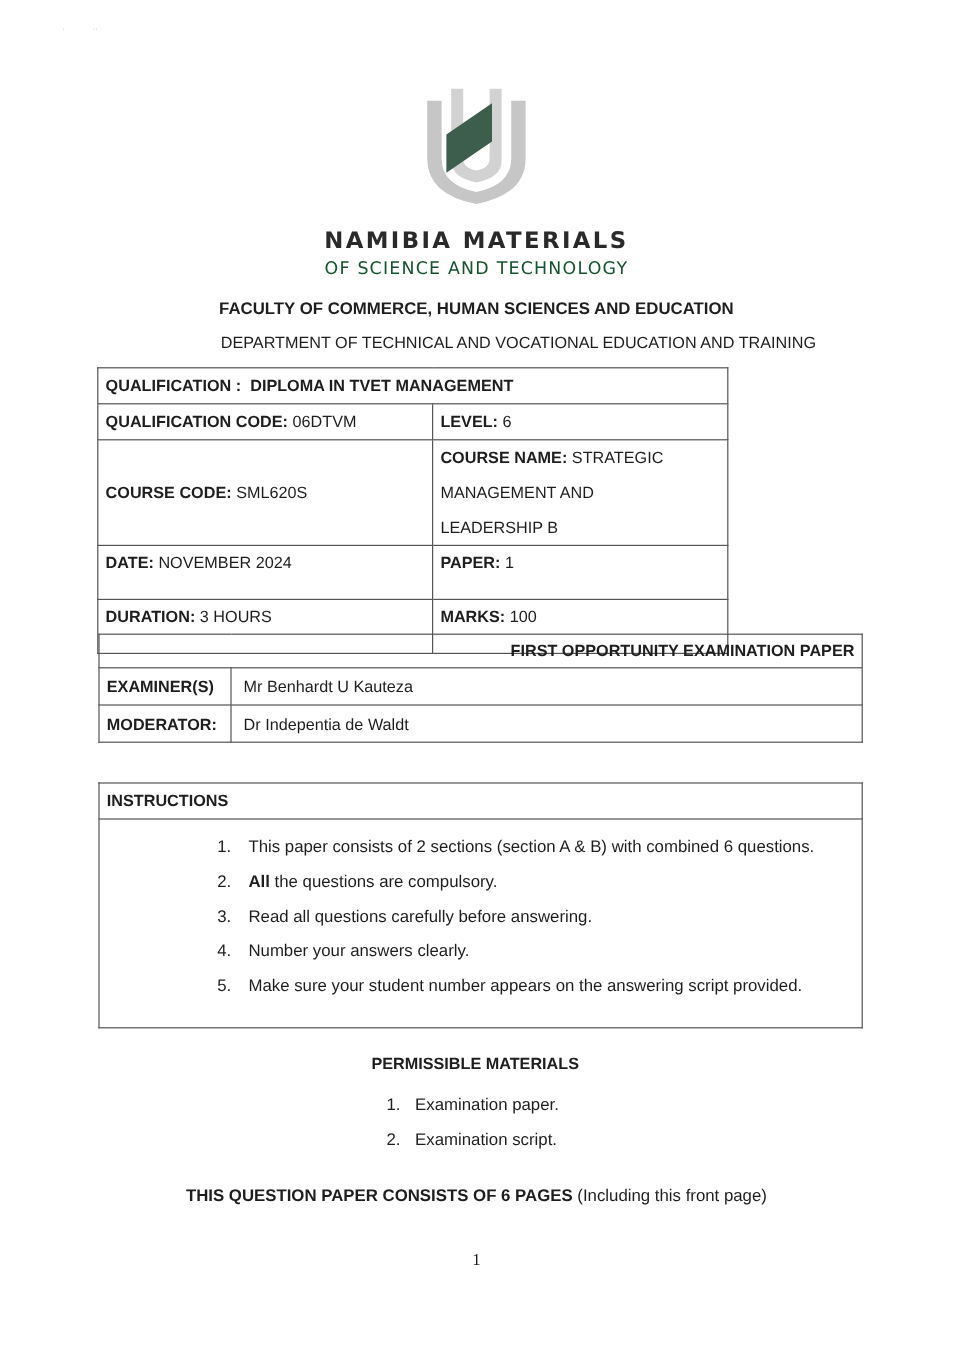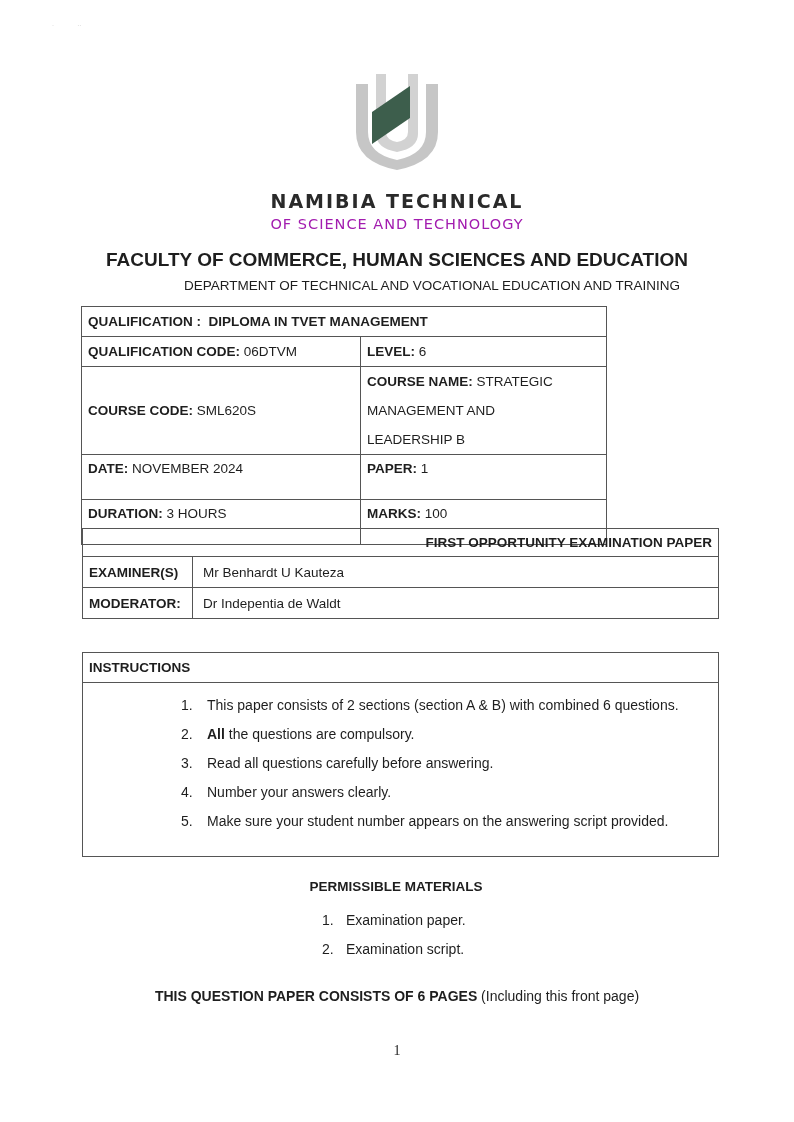--- a/index.html
+++ b/index.html
@@ -2,22 +2,22 @@
 <html><head>
 <meta charset="utf-8">
 <style>
   html, body { margin: 0; padding: 0; background: #ffffff; }
   body { width: 794px; height: 1122px; position: relative; overflow: hidden;
          font-family: "Liberation Sans", sans-serif; color: #1e1e1e; }
   .logo { position: absolute; left: 352px; top: 70px; width: 90px; height: 102px; }
   .uni-name { position: absolute; left: 0; width: 794px; text-align: center; top: 190px;
               font-family: "DejaVu Sans", sans-serif; font-size: 19px; font-weight: bold; letter-spacing: 2px; color: #2a2a2a; }
   .uni-sub { position: absolute; left: 0; width: 794px; text-align: center; top: 216px;
-             font-family: "DejaVu Sans", sans-serif; font-size: 14.5px; letter-spacing: 1px; color: #a21caf; }
-  .faculty { position: absolute; left: 0; width: 794px; text-align: center; top: 249px; font-size: 19px; font-weight: bold; }
+             font-family: "DejaVu Sans", sans-serif; font-size: 14.5px; letter-spacing: 1px; color: #14532d; }
+  .faculty { position: absolute; left: 0; width: 794px; text-align: center; top: 249px; font-size: 14px; font-weight: bold; }
   .dept { position: absolute; left: 0; width: 794px; text-align: center; top: 278px; font-size: 13.5px; padding-left: 35px; }
   table { border-collapse: collapse; position: absolute; font-size: 13.5px; }
   td { border: 1px solid #555; padding: 0 6px; vertical-align: middle; }
   .t1 { left: 81px; top: 306px; width: 526px; }
   .t1 td { height: 29px; }
   .t1 .tall { height: 58px; }
   .t1 .mid { height: 38px; vertical-align: top; padding-top: 6px; }
   .t1 .c1 { width: 266px; }
   .t2 { left: 82px; top: 528px; width: 637px; }
   .t2 td { height: 30px; }
@@ -44,21 +44,21 @@
 <body>
 
 <div class="specks">·&nbsp;&nbsp;&nbsp;&nbsp;&nbsp;&nbsp;&nbsp;&nbsp;&nbsp;&nbsp;&nbsp;&nbsp;&nbsp;&nbsp;··</div>
 
 <svg class="logo" viewBox="0 0 90 102">
   <path d="M4 14 L4 62 Q4 92 45 100 Q86 92 86 62 L86 14 L74 14 L74 62 Q74 84 45 90 Q16 84 16 62 L16 14 Z" fill="#c6c6c6"></path>
   <path d="M24 4 L24 64 Q24 78 45 82 Q66 78 66 64 L66 4 L56 4 L56 62 Q56 70 45 72 Q34 70 34 62 L34 4 Z" fill="#d2d2d2"></path>
   <path d="M20 42 L58 16 L58 48 L20 74 Z" fill="#3d5e4c"></path>
 </svg>
 
-<div class="uni-name">NAMIBIA TECHNICAL</div>
+<div class="uni-name">NAMIBIA MATERIALS</div>
 <div class="uni-sub">OF SCIENCE AND TECHNOLOGY</div>
 <div class="faculty">FACULTY OF COMMERCE, HUMAN SCIENCES AND EDUCATION</div>
 <div class="dept">DEPARTMENT OF TECHNICAL AND VOCATIONAL EDUCATION AND TRAINING</div>
 
 <table class="t1">
   <tbody>
       <tr>
     <td colspan="2">
       <span class="b">QUALIFICATION :</span>&nbsp;
       <span class="b">DIPLOMA IN TVET MANAGEMENT</span>

